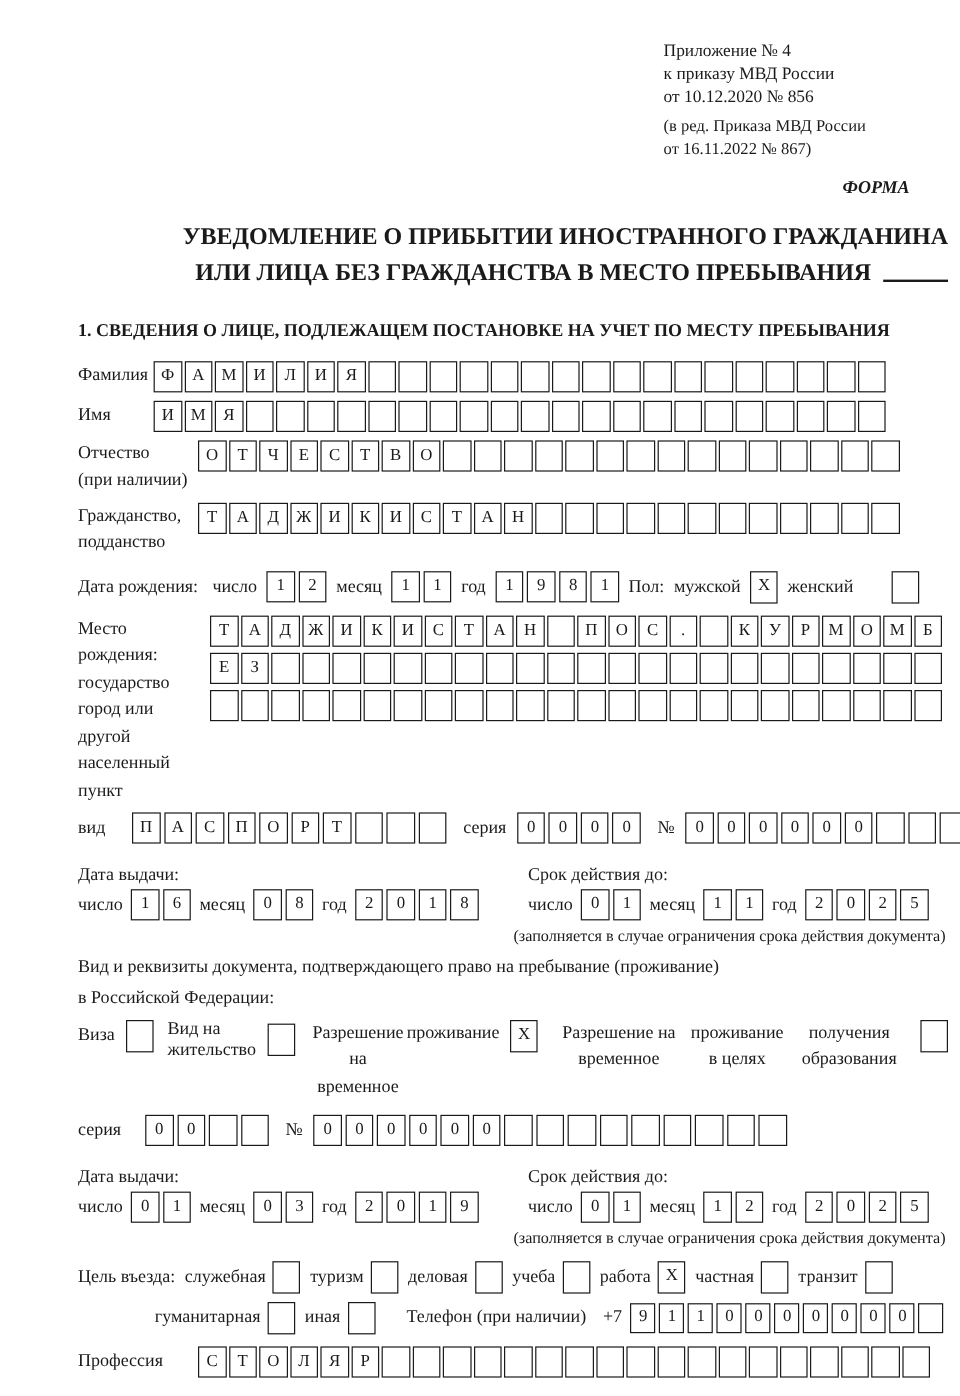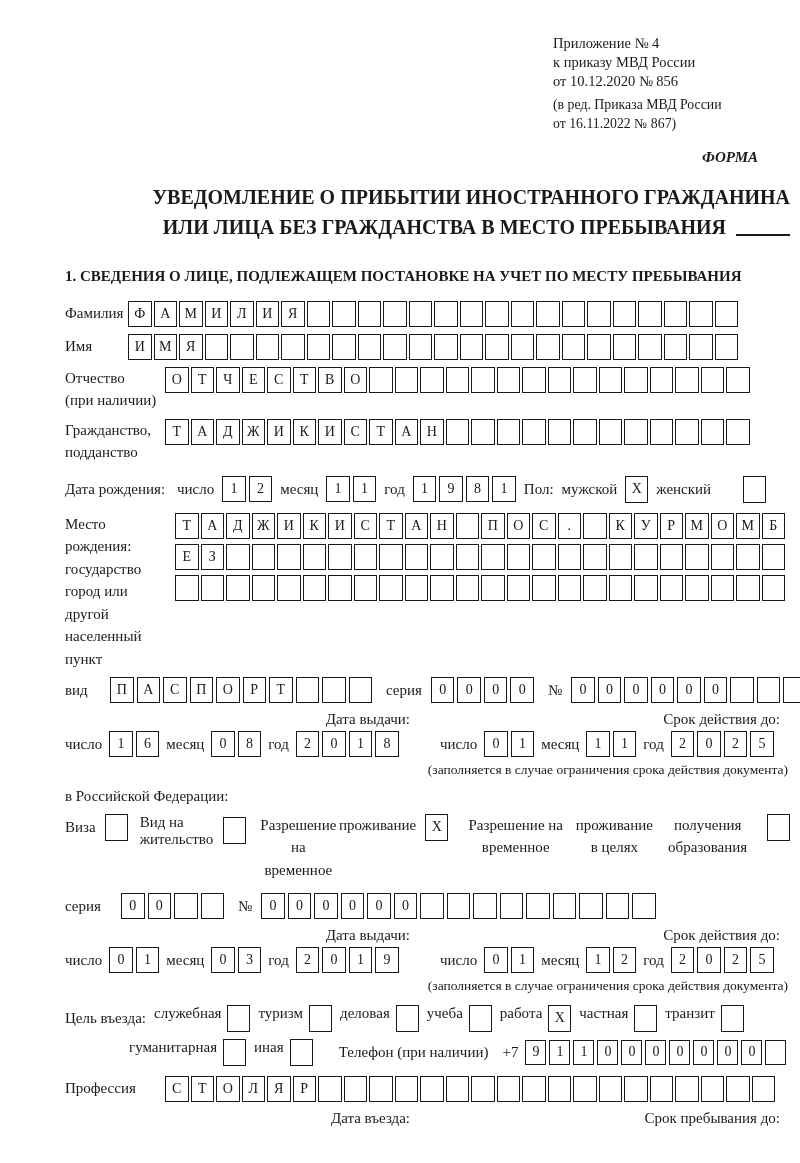--- a/index.html
+++ b/index.html
@@ -47,34 +47,34 @@
 
   
   .center-bold{text-align:center;font-weight:bold;margin-top:9px;font-size:15px;}
 
   .mid-lbl{margin:0 9px 0 14px;flex-shrink:0;}
 
   
   .dates{display:flex;margin-top:8px;}
   .dcol-l{width:375px;flex-shrink:0;}
   .dcol-r{flex:1;}
-  .date-head{text-align:right;margin-bottom:3px;width:345px;}
+  .date-head{text-align:left;margin-bottom:3px;width:345px;margin-top:10px;}
   .dcol-r .date-head{width:340px;}
   .dline{display:flex;align-items:center;gap:7px;}
   .note-r{text-align:right;font-size:13.5px;margin-top:4px;padding-right:2px;line-height:1.3;}
 
   
   .res-line{margin-top:9px;}
   .opts{display:flex;align-items:flex-start;margin-top:9px;gap:12px;}
   .opt{display:flex;align-items:center;gap:9px;}
   .opt.multi{align-items:flex-start;}
   .optlines{display:flex;flex-direction:row;text-align:center;line-height:1.5;}
 
   
-  .popt{display:flex;align-items:flex-start;gap:6px;margin-left:8px;}
+  .popt{display:flex;align-items:center;gap:6px;margin-left:8px;}
   .purpose2{margin-left:64px;}
   .phone-lbl{margin-left:26px;}
   .phone-pre{margin:0 7px 0 14px;}
 </style>
 </head>
 <body>
 
 <div class="page">
 
   <div class="annex">
@@ -413,20 +413,21 @@
             <span class="cell">2</span>
             <span class="cell">0</span>
             <span class="cell">2</span>
             <span class="cell">5</span>
           </span>
       </div>
     </div>
   </div>
   <div class="note-r">(заполняется в случае ограничения срока действия документа)</div>
 
+  <div class="res-line">Вид и реквизиты документа, подтверждающего право на пребывание (проживание)</div>
   <div class="res-line">в Российской Федерации:</div>
 
   <div class="opts">
     <span class="opt">
       <span>Виза</span>
       <span class="cells cb">
           <span class="cell"></span>
         </span>
     </span>
     <span class="opt">

